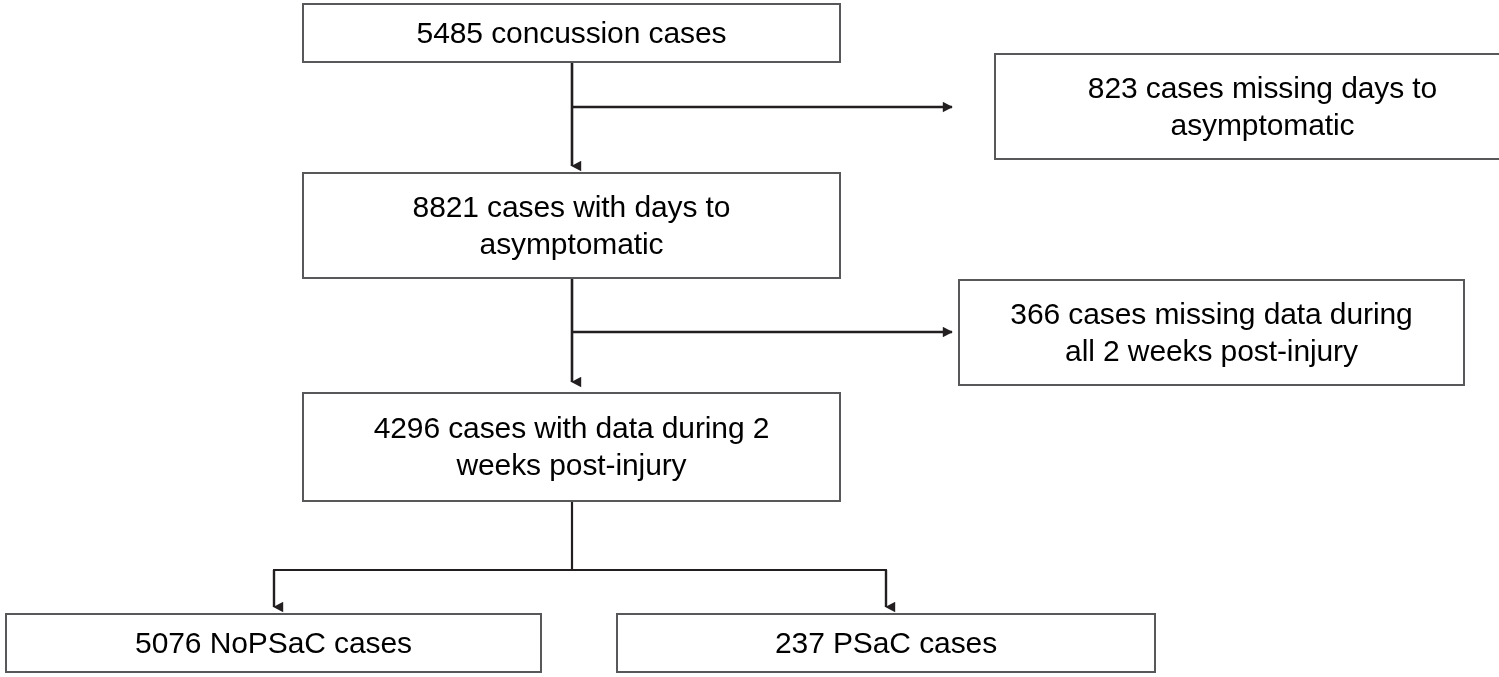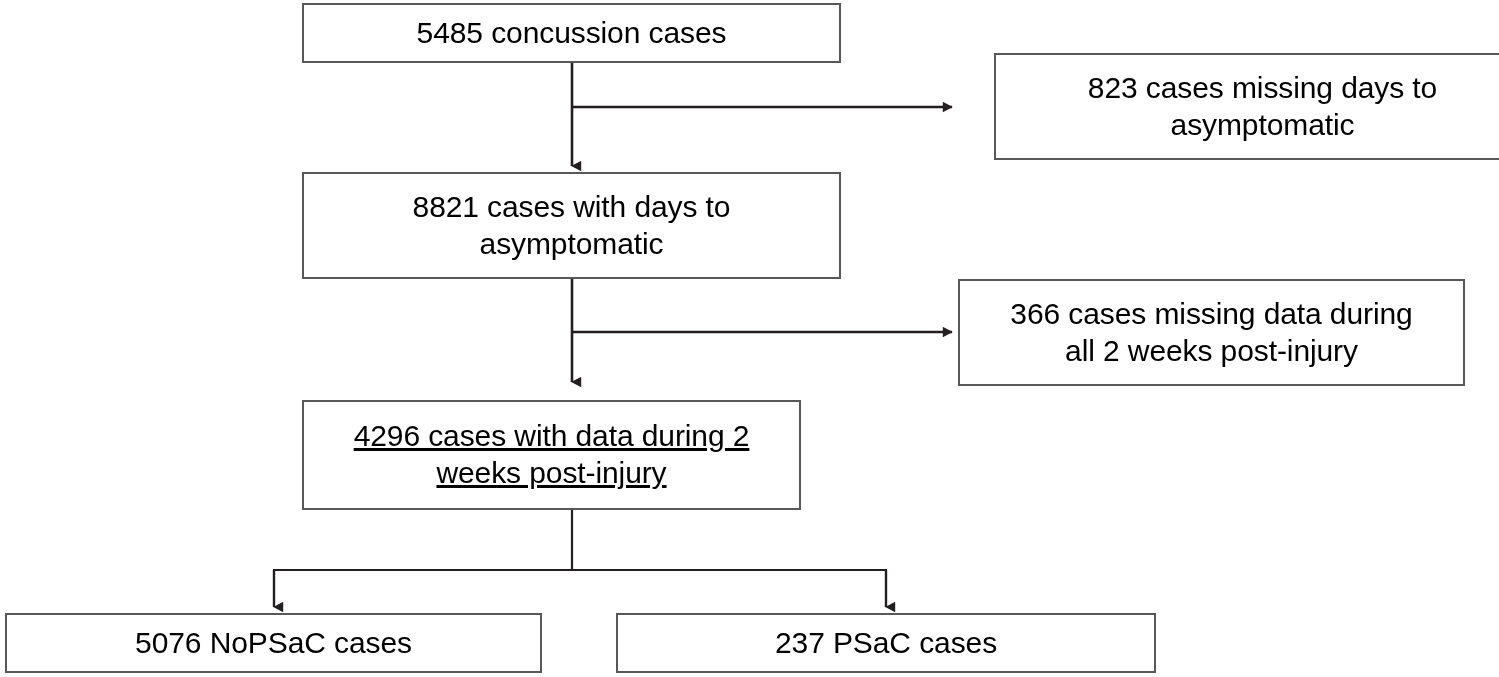--- a/index.html
+++ b/index.html
@@ -43,21 +43,21 @@
     padding: 16px 14px;
   }
   .node-label {
     display: block;
     white-space: pre-line;
   }
 
   
   #node-total        { left: 302px; top: 3px;   width: 539px; height: 60px; }
   #node-with-days    { left: 302px; top: 172px; width: 539px; height: 107px; }
-  #node-with-data    { left: 302px; top: 400px; width: 499px; height: 110px; text-decoration: underline; }
+  #node-with-data    { left: 302px; top: 392px; width: 539px; height: 110px; }
 
   
   #node-missing-days { left: 958px; top: 53px;  width: 537px; height: 107px; margin-left: 36px; }
   #node-missing-data { left: 958px; top: 279px; width: 507px; height: 107px; }
 
   
   #node-nopsac { left: 5px;   top: 613px; width: 537px; height: 60px; }
   #node-psac   { left: 616px; top: 613px; width: 540px; height: 60px; }
 </style>
 </head>

